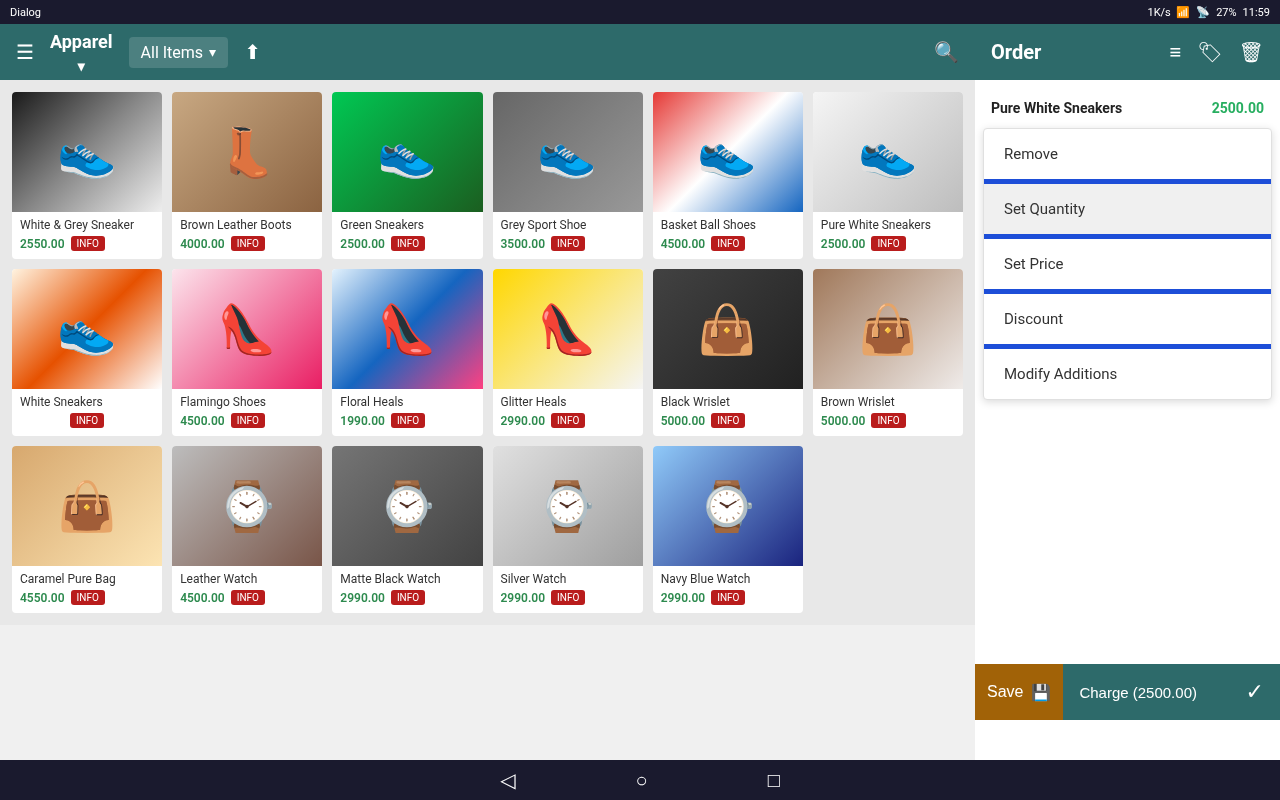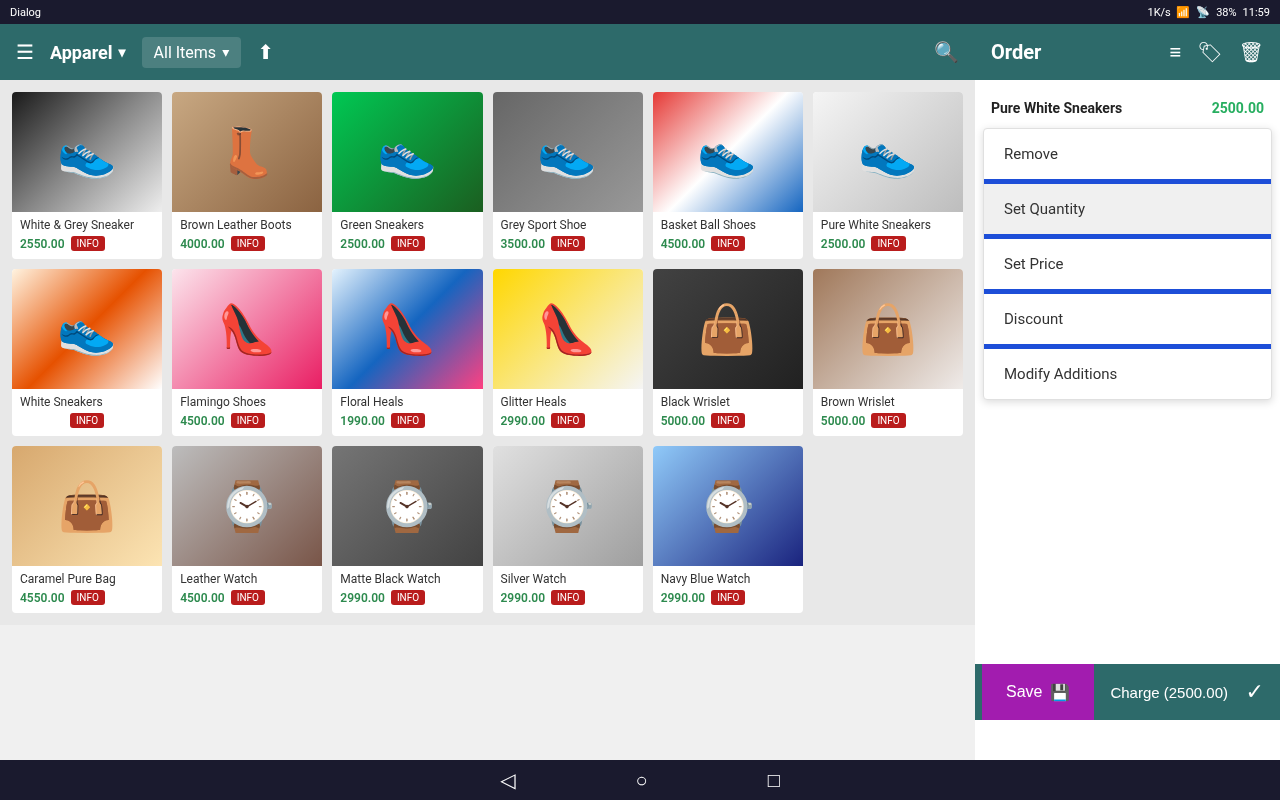--- a/index.html
+++ b/index.html
@@ -24,21 +24,21 @@
       background: #2d6a6a;
       height: 56px;
       display: flex;
       align-items: center;
       padding: 0 16px;
       gap: 16px;
     }
     .top-bar-left { display: flex; align-items: center; gap: 16px; flex: 1; }
     .top-bar-right { display: flex; align-items: center; gap: 16px; }
     .hamburger-icon { color: white; font-size: 20px; cursor: pointer; }
-    .apparel-selector { display: flex; align-items: center; gap: 6px; color: white; font-size: 18px; font-weight: bold; cursor: pointer; }
+    .apparel-selector { display: flex; align-items: center; gap: 6px; color: white; font-size: 18px; font-weight: bold; cursor: pointer; flex-direction: column; }
     .dropdown-arrow { font-size: 14px; color: white; }
     .all-items-selector { display: flex; align-items: center; gap: 6px; color: white; font-size: 16px; cursor: pointer; background: rgba(255,255,255,0.15); padding: 6px 12px; border-radius: 4px; }
     .upload-icon { color: white; font-size: 20px; cursor: pointer; }
     .search-icon { color: white; font-size: 20px; cursor: pointer; }
 
     
     .order-top-bar {
       background: #2d6a6a;
       height: 56px;
       display: flex;
@@ -139,32 +139,31 @@
       position: absolute;
       bottom: 40px;
       right: 0;
       width: 305px;
       height: 56px;
       background: #2d6a6a;
       display: flex;
       align-items: center;
     }
     .save-btn {
-      background: #a21caf;
+      background: #a16207;
       color: white;
       height: 100%;
-      padding: 0 24px;
+      padding: 0 12px;
       display: flex;
       align-items: center;
       gap: 8px;
       font-size: 16px;
       cursor: pointer;
       border: none;
       outline: none;
-      margin-left: 7px;
     }
     .charge-btn {
       flex: 1;
       background: #2d6a6a;
       color: white;
       height: 100%;
       padding: 9px 16px;
       display: flex;
       align-items: center;
       justify-content: space-between;
@@ -223,21 +222,21 @@
 <body>
 
 <div class="status-bar">
   <div class="status-bar-left">
     <span>Dialog</span>
   </div>
   <div class="status-bar-right">
     <span>1K/s</span>
     <span>📶</span>
     <span>📡</span>
-    <span>38%</span>
+    <span>27%</span>
     <span>11:59</span>
   </div>
 </div>
 
 <div style="display:flex; height: calc(800px - 24px - 40px);">
 
   <div style="width:975px; display:flex; flex-direction:column;">
 
     <div class="top-bar">
       <div class="top-bar-left">

